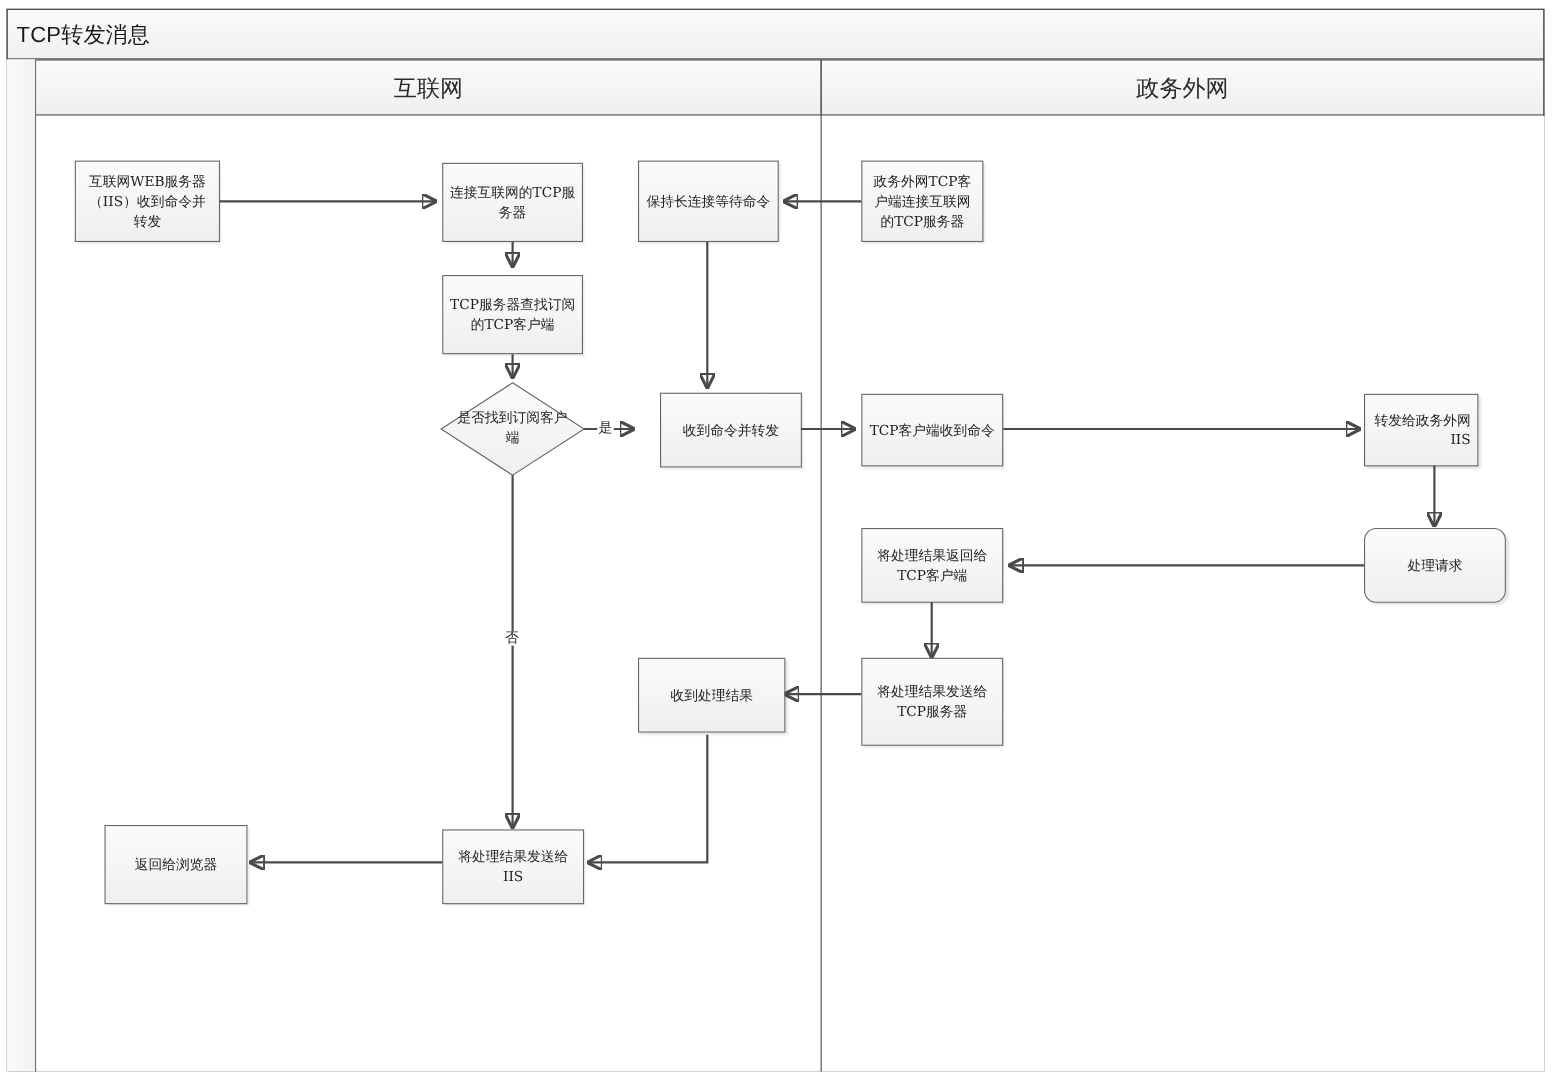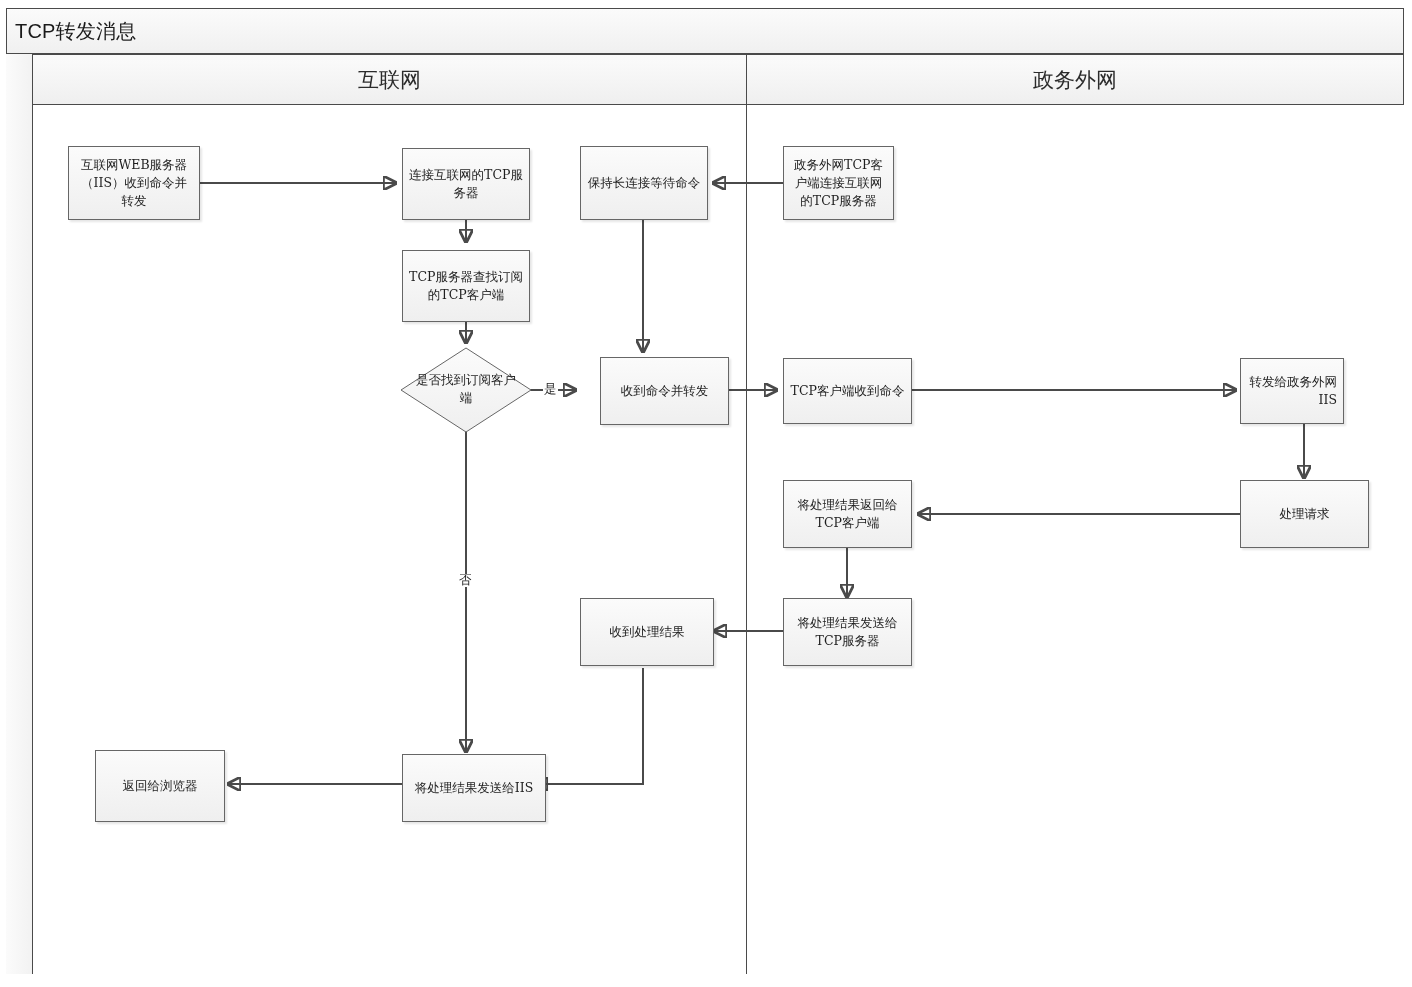--- a/index.html
+++ b/index.html
@@ -270,37 +270,37 @@
   </div>
 
   <div class="node" style="left:783px; top:358px; width:129px; height:66px;">
     <span class="node-text">TCP客户端收到命令</span>
   </div>
 
   <div class="node" style="left:1240px; top:358px; width:104px; height:66px;text-align:right;">
     <span class="node-text">转发给政务外网IIS</span>
   </div>
 
-  <div class="node" style="left:1240px; top:480px; width:129px; height:68px;">
+  <div class="node" style="left:1240px; top:480px; width:129px; height:68px;border-radius:11px;">
     <span class="node-text">处理请求</span>
   </div>
 
   <div class="node" style="left:783px; top:480px; width:129px; height:68px;">
     <span class="node-text">将处理结果返回给TCP客户端</span>
   </div>
 
-  <div class="node" style="left:783px; top:598px; width:129px; height:68px;">
+  <div class="node" style="left:783px; top:598px; width:129px; height:80px;">
     <span class="node-text">将处理结果发送给TCP服务器</span>
   </div>
 
   <div class="node" style="left:580px; top:598px; width:134px; height:68px;">
     <span class="node-text">收到处理结果</span>
   </div>
 
-  <div class="node" style="left:402px; top:754px; width:144px; height:68px;">
+  <div class="node" style="left:402px; top:754px; width:129px; height:68px;">
     <span class="node-text">将处理结果发送给IIS</span>
   </div>
 
   <div class="node" style="left:95px;  top:750px; width:130px; height:72px;">
     <span class="node-text">返回给浏览器</span>
   </div>
 
   <span class="edge-label" style="left:543px; top:383px;">是</span>
   <span class="edge-label" style="left:458px; top:574px;">否</span>
 

